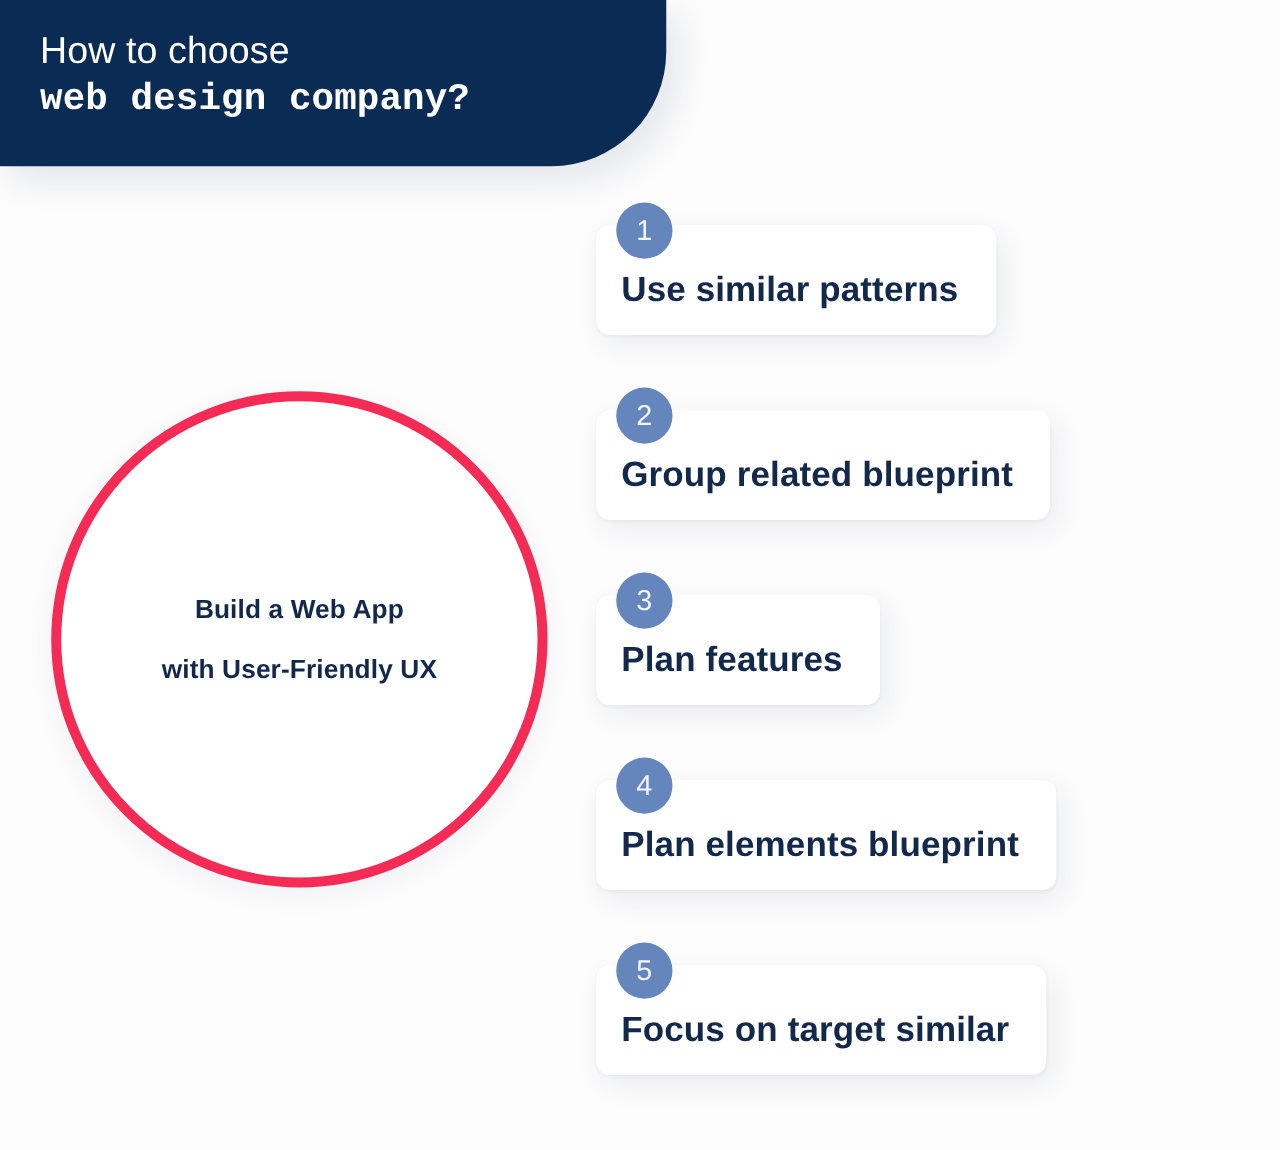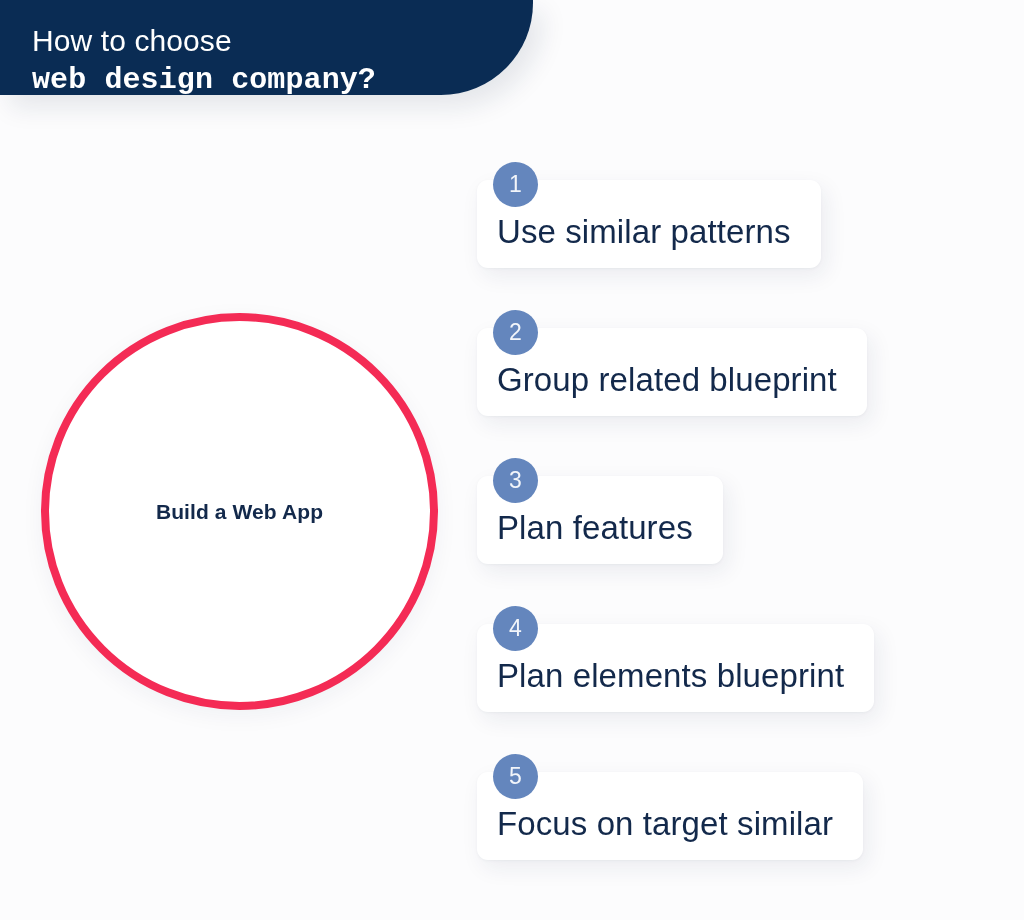--- a/index.html
+++ b/index.html
@@ -8,21 +8,21 @@
     background:#fcfcfd;
     font-family:"Liberation Sans", sans-serif;
     overflow:hidden;
     position:relative;
   }
 
   
   #banner {
     position:absolute;
     left:0; top:0;
-    width:533px; height:95px;
+    width:533px; height:133px;
     background:#0a2c54;
     border-bottom-right-radius:92px;
     box-shadow:10px 12px 26px rgba(17,38,70,.10);
     box-sizing:border-box;
     padding:22px 0 0 32px;
   }
   #banner .ln {
     color:#ffffff;
     letter-spacing:.1px;
     white-space:nowrap;
@@ -74,22 +74,22 @@
     background:#ffffff;
     border-radius:11px;
     box-shadow:5px 8px 22px rgba(24,45,80,.075),
                0 1px 3px rgba(24,45,80,.045);
     box-sizing:border-box;
     padding:34px 30px 18px 20px;
     white-space:nowrap;
   }
   .step-label {
     color:#13294b;
-    font-size:33px;
-    font-weight:400;
+    font-size:28px;
+    font-weight:700;
     line-height:36px;
     letter-spacing:.1px;
   }
   .step-badge {
     position:absolute;
     left:16px; top:0;
     width:45px; height:45px;
     border-radius:50%;
     background:#6486bd;
     display:flex; align-items:center; justify-content:center;
@@ -105,20 +105,21 @@
 
 <div id="banner">
   <div class="ln ln1">How to choose</div>
   <div class="ln ln2">web design company?</div>
 </div>
 
 <div id="ring-wrap">
   <div id="ring"></div>
   <div id="ring-text">
     <div class="rl">Build a Web App</div>
+    <div class="rl">with User-Friendly UX</div>
   </div>
 </div>
 
 <div id="steps">
 
   <div class="step">
     <div class="step-card">
       <div class="step-label">Use similar patterns</div>
     </div>
     <div class="step-badge">

